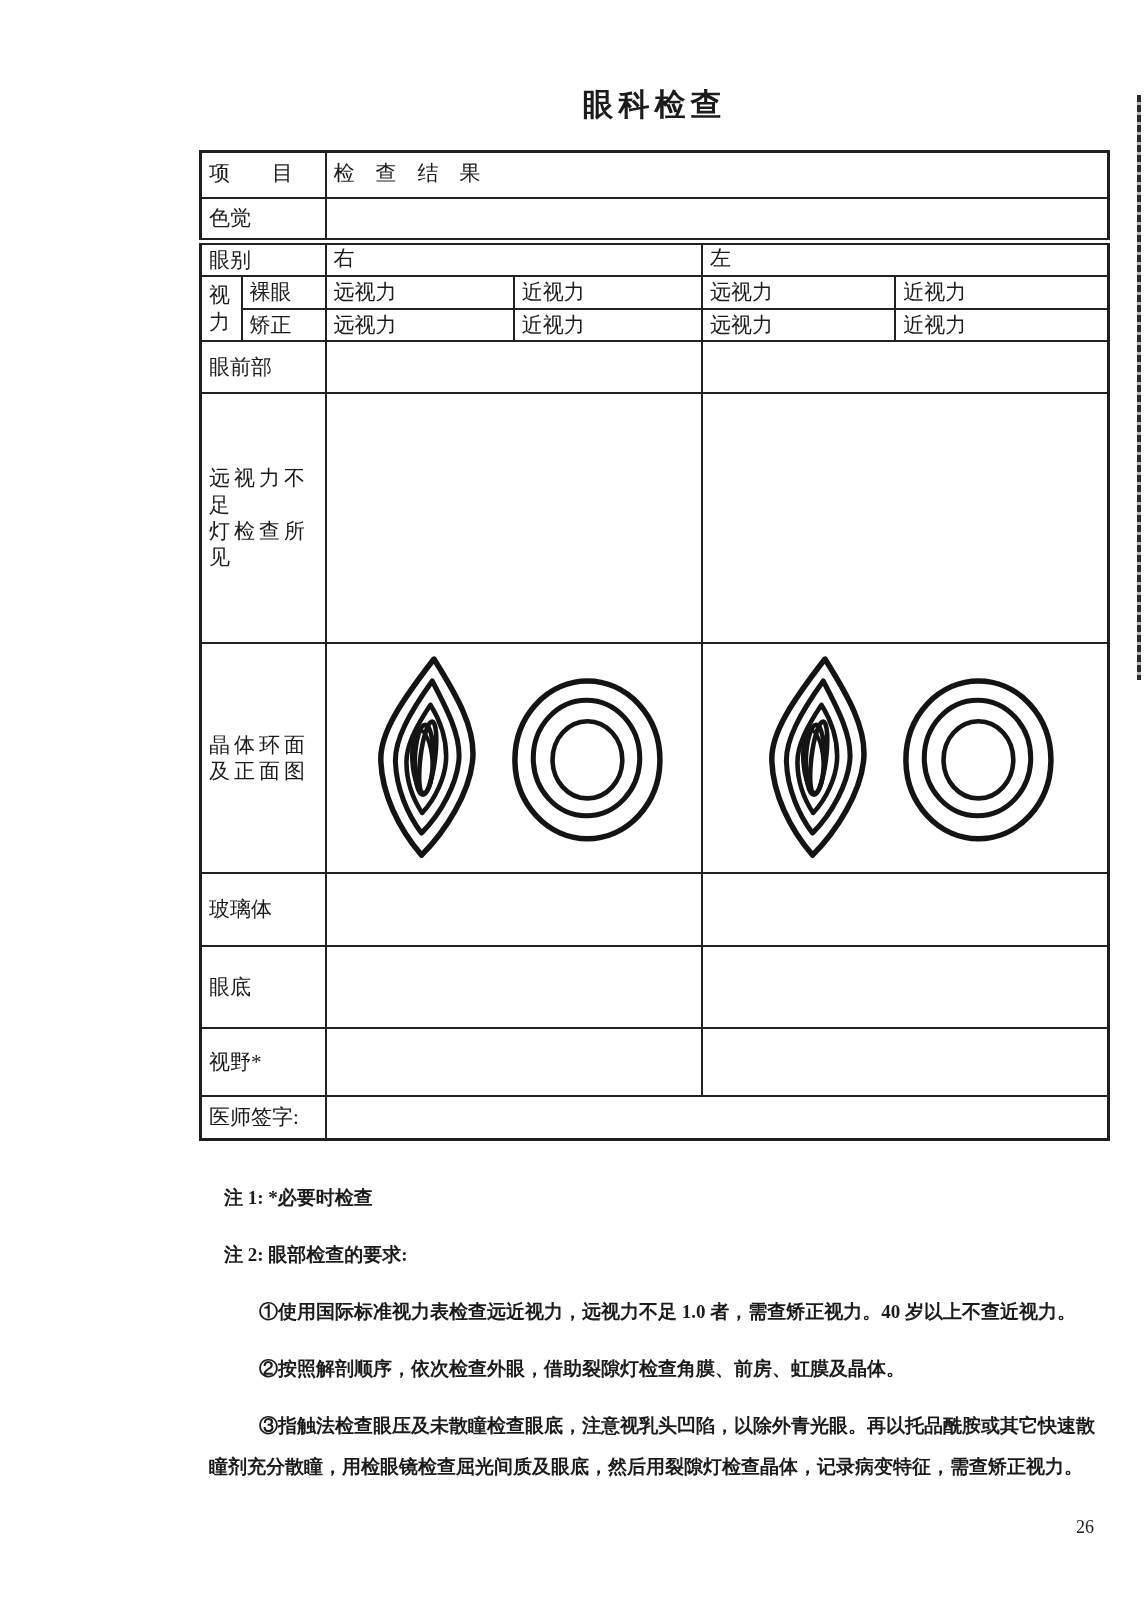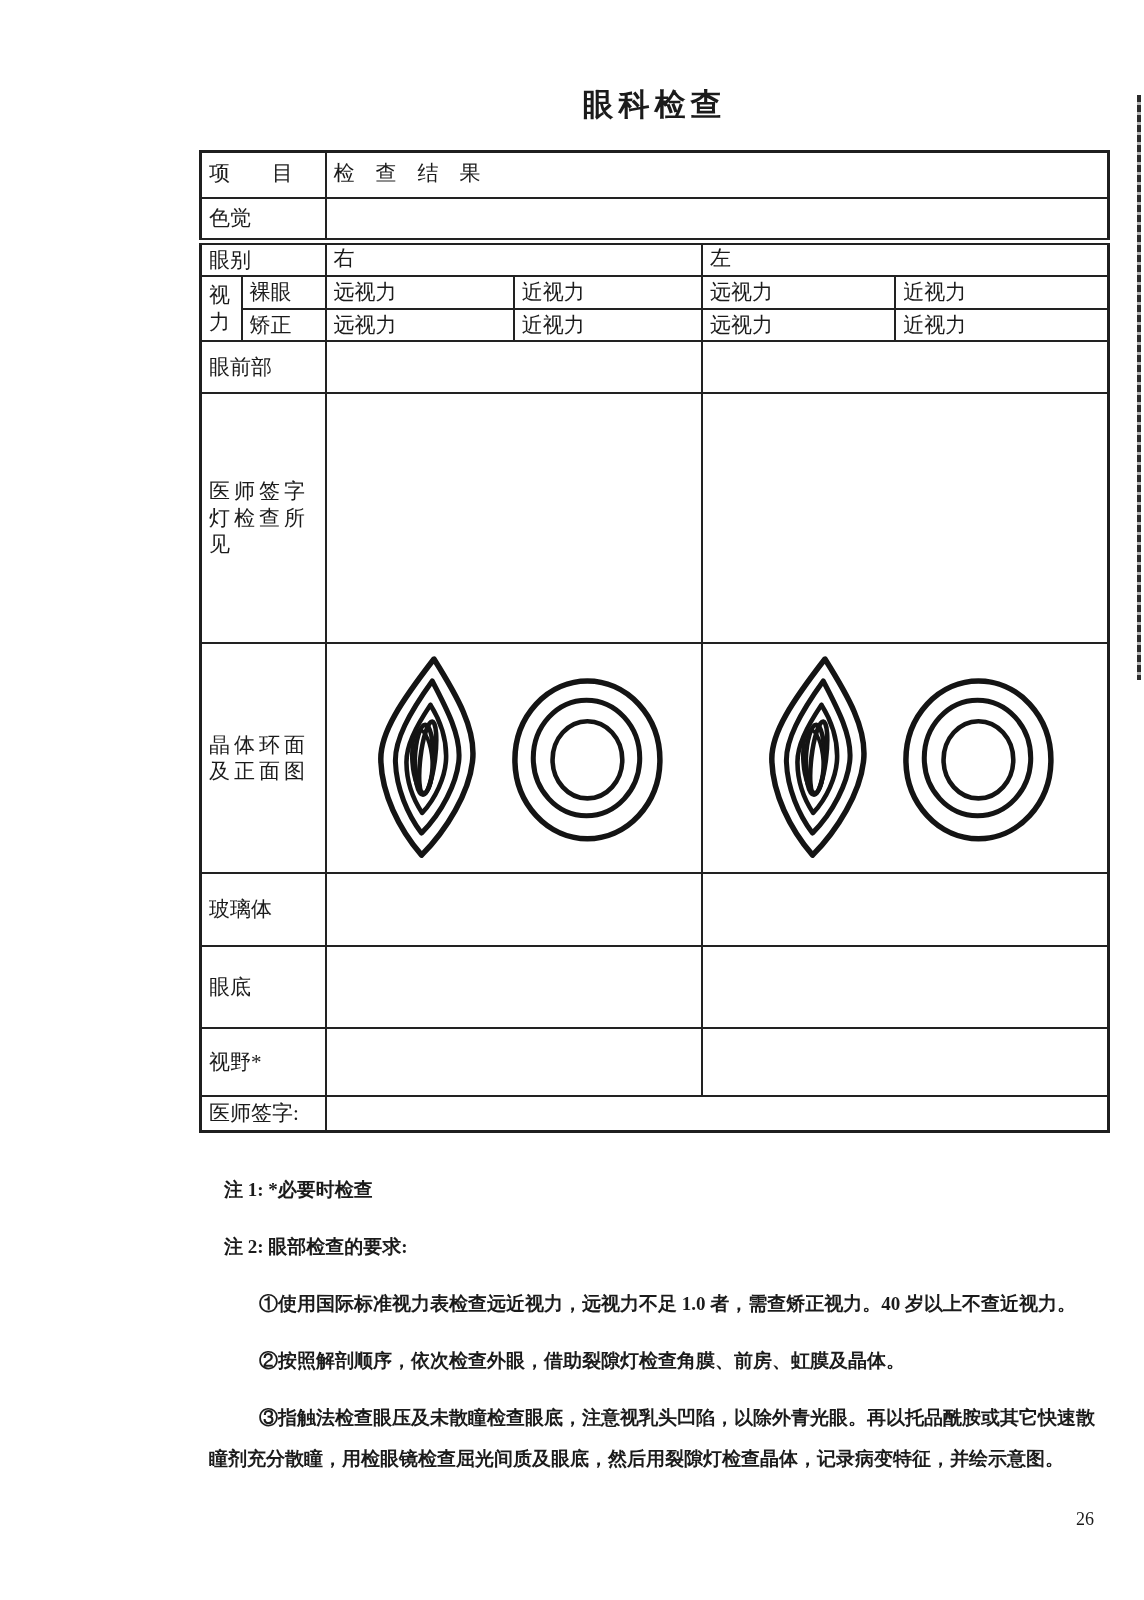--- a/index.html
+++ b/index.html
@@ -131,21 +131,21 @@
       <td>近视力</td>
     </tr>
 
     <tr style="height:52px">
       <td colspan="2">眼前部</td>
       <td colspan="2"></td>
       <td colspan="2"></td>
     </tr>
 
     <tr style="height:250px">
-      <td colspan="2" class="preline spaced">医师签字
+      <td colspan="2" class="preline spaced">远视力不足
 灯检查所
 见</td>
       <td colspan="2"></td>
       <td colspan="2"></td>
     </tr>
 
     <tr style="height:223px">
       <td colspan="2" class="preline spaced">晶体环面
 及正面图</td>
       <td colspan="2" class="diagram-cell">
@@ -199,31 +199,31 @@
       <td colspan="2"></td>
       <td colspan="2"></td>
     </tr>
 
     <tr style="height:68px">
       <td colspan="2">视野*</td>
       <td colspan="2"></td>
       <td colspan="2"></td>
     </tr>
 
-    <tr style="height:36px">
+    <tr style="height:44px">
       <td colspan="2">医师签字:</td>
       <td colspan="4"></td>
     </tr>
   </tbody>
     </table>
 
   <div class="notes">
     <p class="note-head">注 1: *必要时检查</p>
     <p class="note-head">注 2: 眼部检查的要求:</p>
     <p class="note-item">①使用国际标准视力表检查远近视力，远视力不足 1.0 者，需查矫正视力。40 岁以上不查近视力。</p>
     <p class="note-item">②按照解剖顺序，依次检查外眼，借助裂隙灯检查角膜、前房、虹膜及晶体。</p>
-    <p class="note-item">③指触法检查眼压及未散瞳检查眼底，注意视乳头凹陷，以除外青光眼。再以托品酰胺或其它快速散瞳剂充分散瞳，用检眼镜检查屈光间质及眼底，然后用裂隙灯检查晶体，记录病变特征，并绘示意图。</p>
+    <p class="note-item">③指触法检查眼压及未散瞳检查眼底，注意视乳头凹陷，以除外青光眼。再以托品酰胺或其它快速散瞳剂充分散瞳，用检眼镜检查屈光间质及眼底，然后用裂隙灯检查晶体，记录病变特征，需查矫正视力。</p>
   </div>
 
   <div class="page-number">26</div>
 </div>
 
 <div class="scan-artifact"></div>
 
 </body></html>

